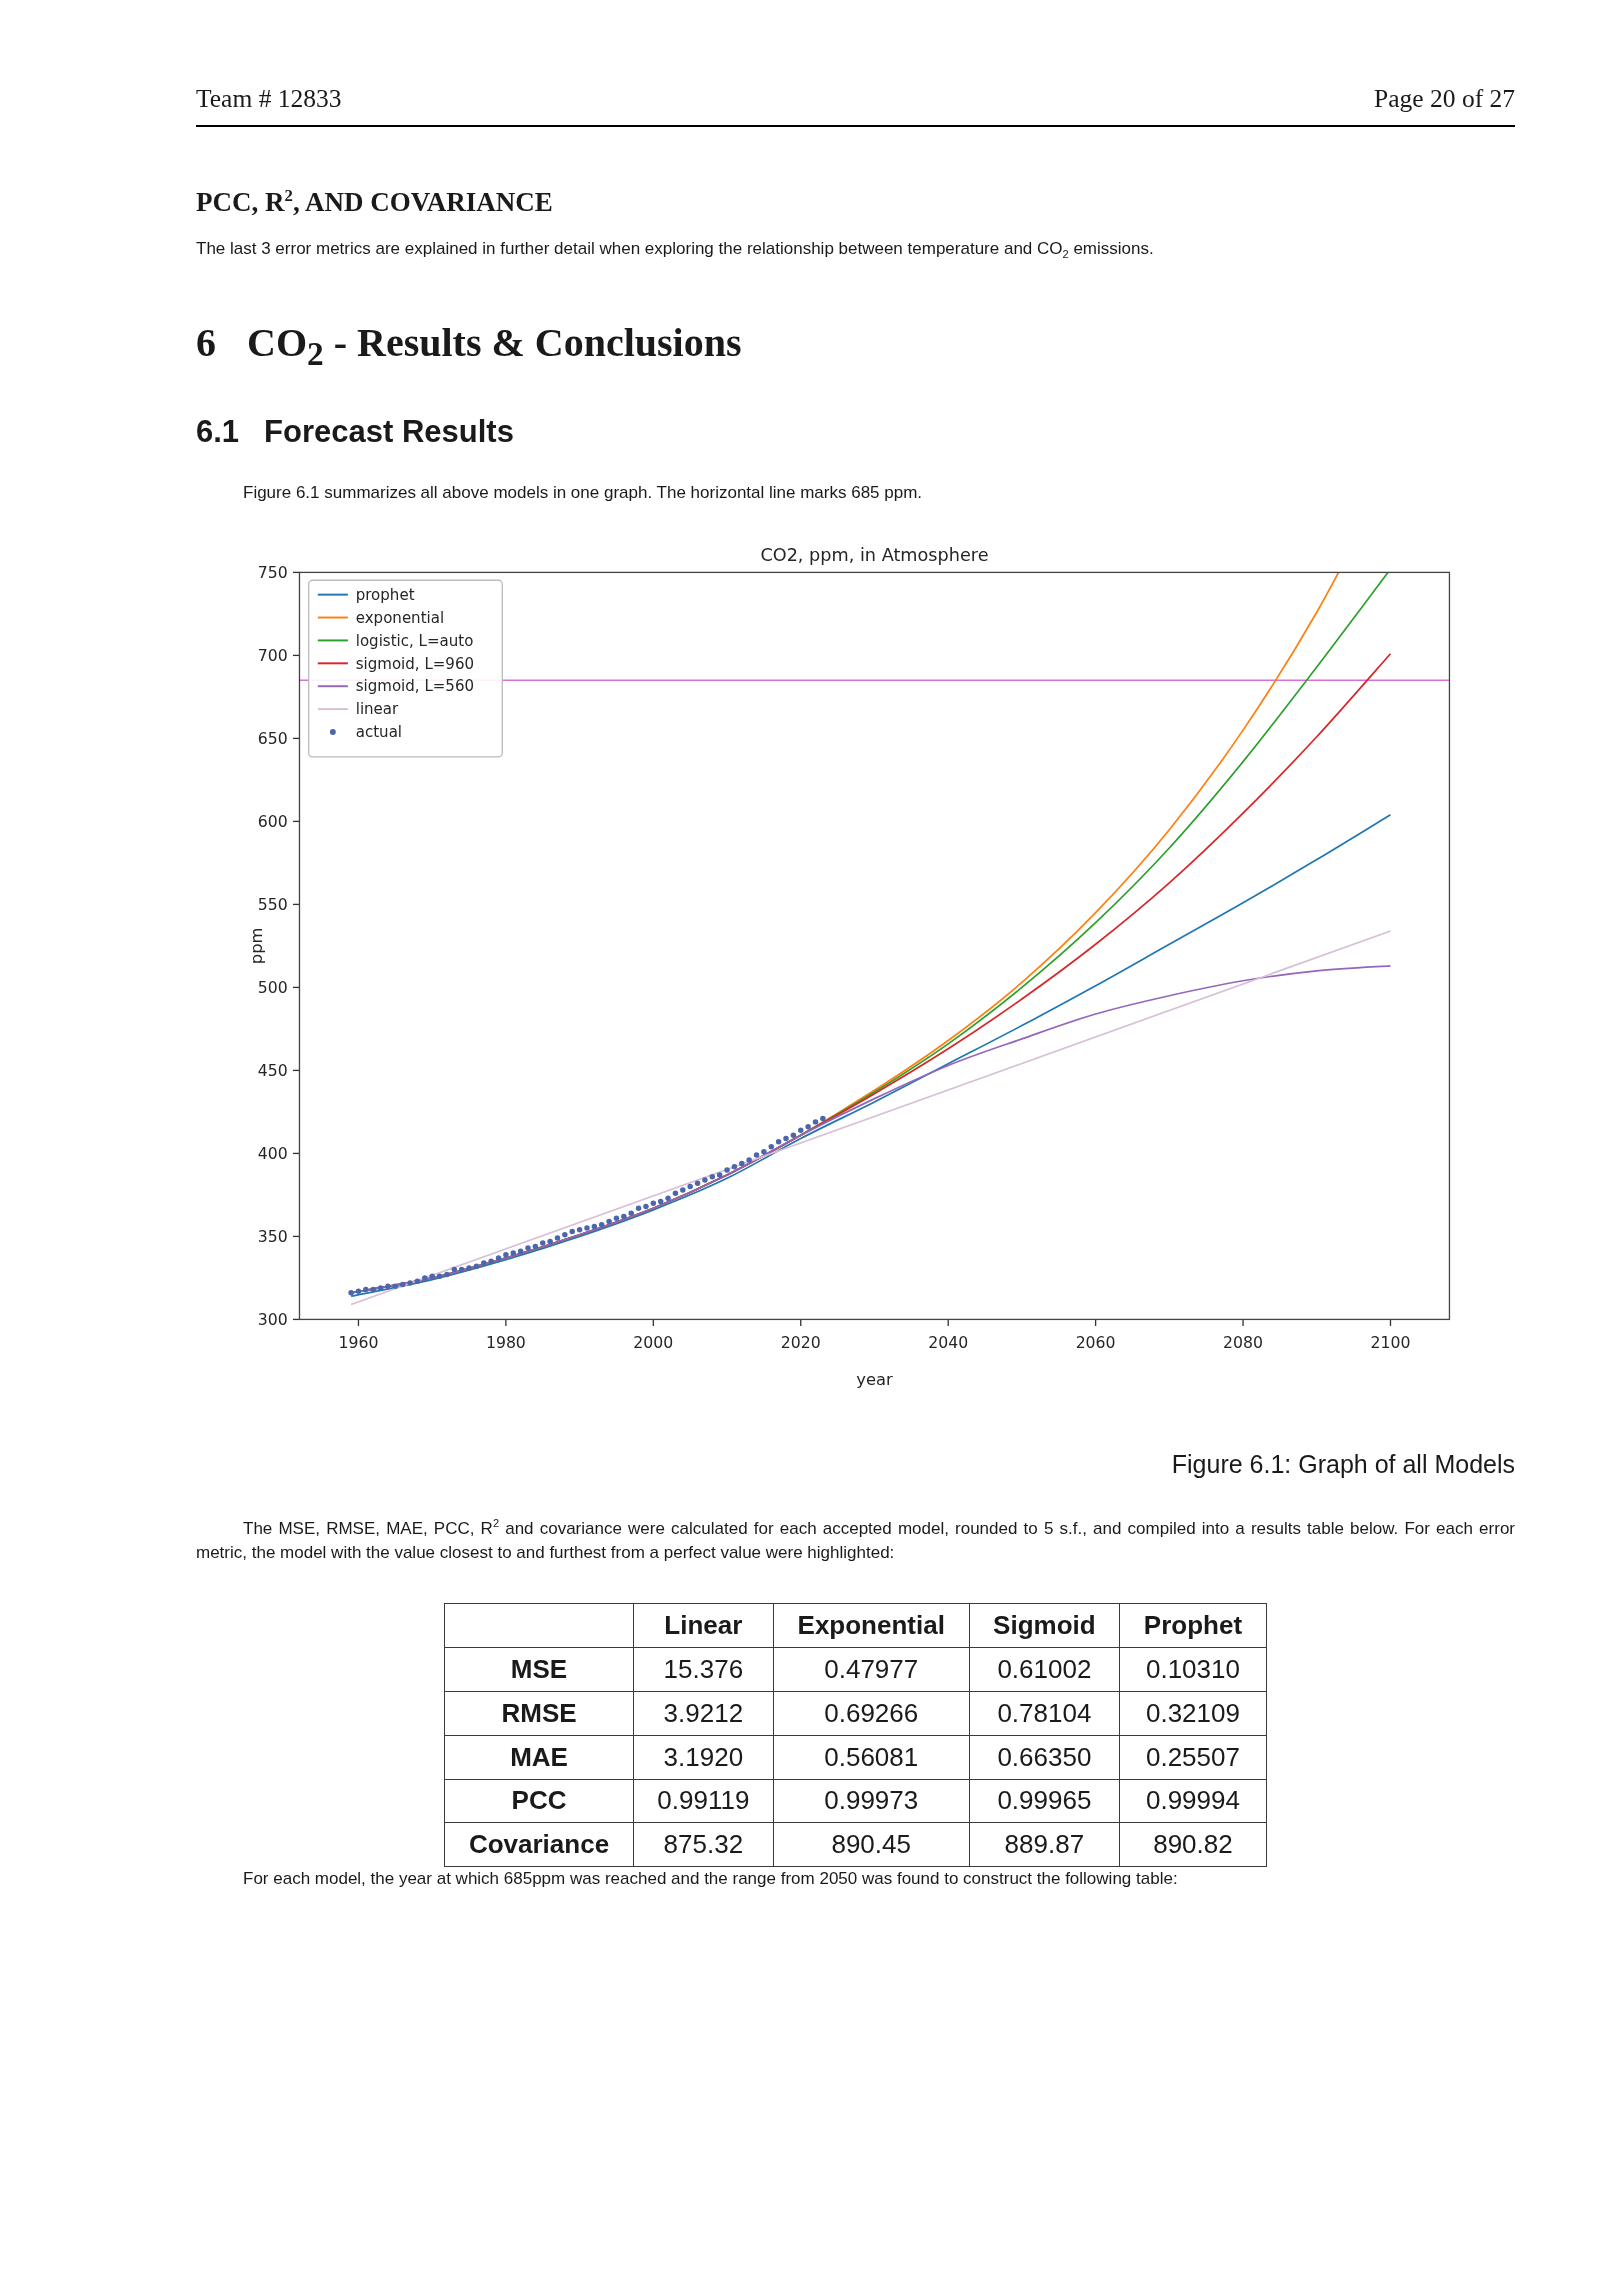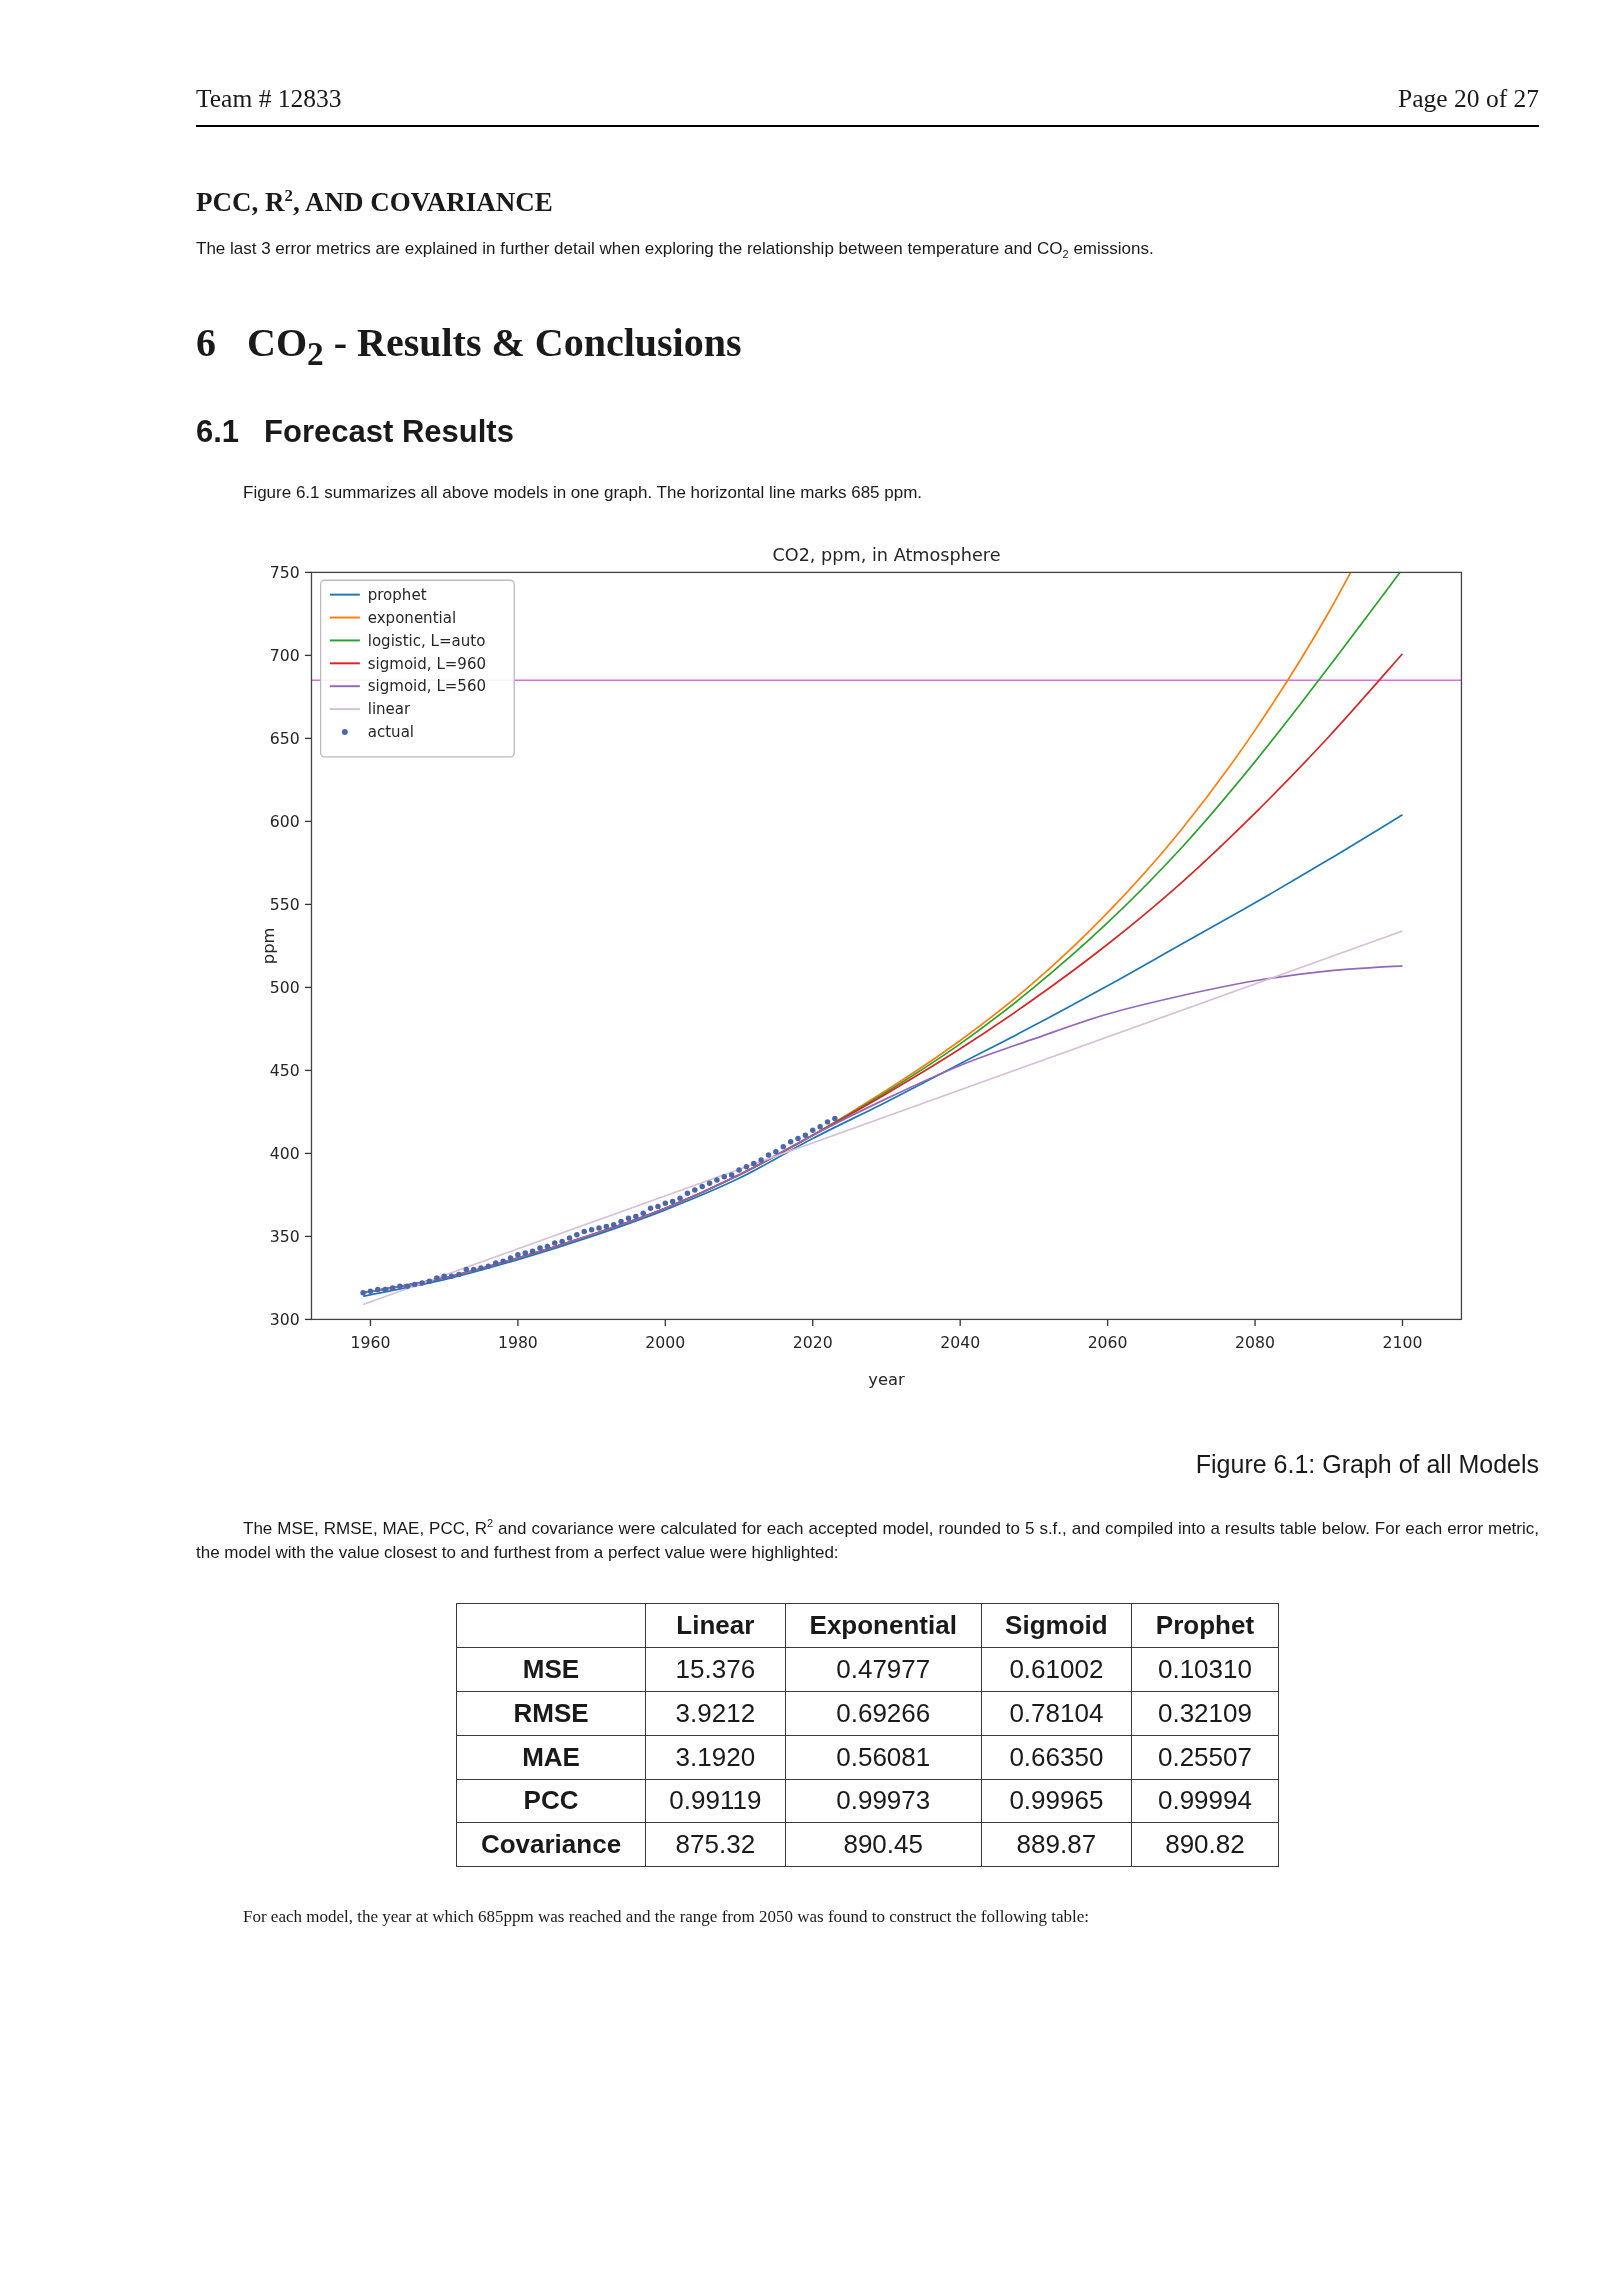--- a/index.html
+++ b/index.html
@@ -1,18 +1,18 @@
 <!DOCTYPE html>
 <html style="font-size:10.5px"><head>
 <meta charset="utf-8">
 <style>
   html,body { margin:0; padding:0; background:#ffffff; }
   .page {
     width:1623px; height:2295px; box-sizing:border-box;
-    padding:84px 84px 0 196px;
+    padding:84px 108px 0 196px;
     background:#ffffff; color:#1a1a1a;
     font-family:"Liberation Sans", sans-serif;
     overflow:hidden; position:relative;
   }
   .doc-header {
     display:flex; justify-content:space-between; align-items:baseline;
     font-family:"Liberation Serif", serif; font-size:25.5px;
     padding-bottom:10.5px; border-bottom:2px solid #000;
   }
   .h-pcc {
@@ -26,21 +26,21 @@
   .sec-h1 {
     font-family:"Liberation Serif", serif; font-weight:bold; font-size:40px;
     margin:56px 0 0 0; display:flex; gap:31px; align-items:baseline;
   }
   .sec-h2 {
     font-family:Liberation Sans, sans-serif; font-weight:bold; font-size:31px;
     margin:41px 0 0 0; display:flex; gap:25px; align-items:baseline;
   }
   .p-intro   { margin-top:31px; text-indent:47px; }
   .p-metrics { margin-top:34px; text-indent:47px; }
-  .p-closing { margin-top:38px; text-indent:47px;font-family:Liberation Serif, serif; }
+  .p-closing { text-indent:47px; }
   figure { margin:35px 0 0 0; }
   #chart { display:block; margin:0 auto; width:1217px; height:870px; }
   .caption { margin-top:35px; text-align:right; font-size:25px; }
   .tick   { font:24px "DejaVu Sans", sans-serif; fill:#262626; }
   .ctitle { font:27px "DejaVu Sans", sans-serif; fill:#262626; }
   .clabel { font:25px "DejaVu Sans", sans-serif; fill:#262626; }
   .legend { font:23px "DejaVu Sans", sans-serif; fill:#262626; }
   table.results {
     border-collapse:collapse; margin:38px auto 0 auto; font-size:26px;
   }

